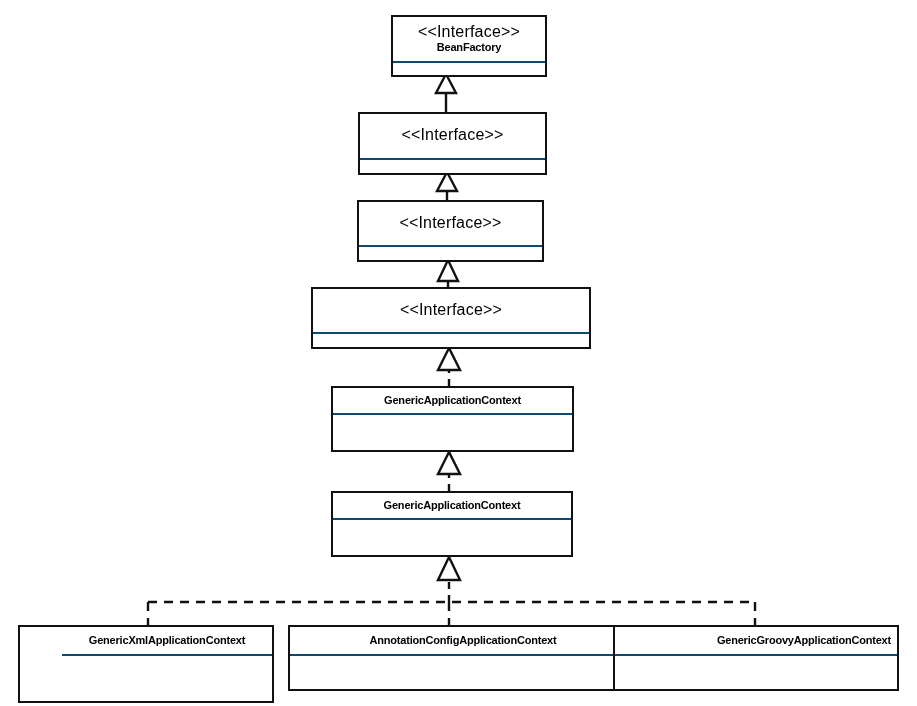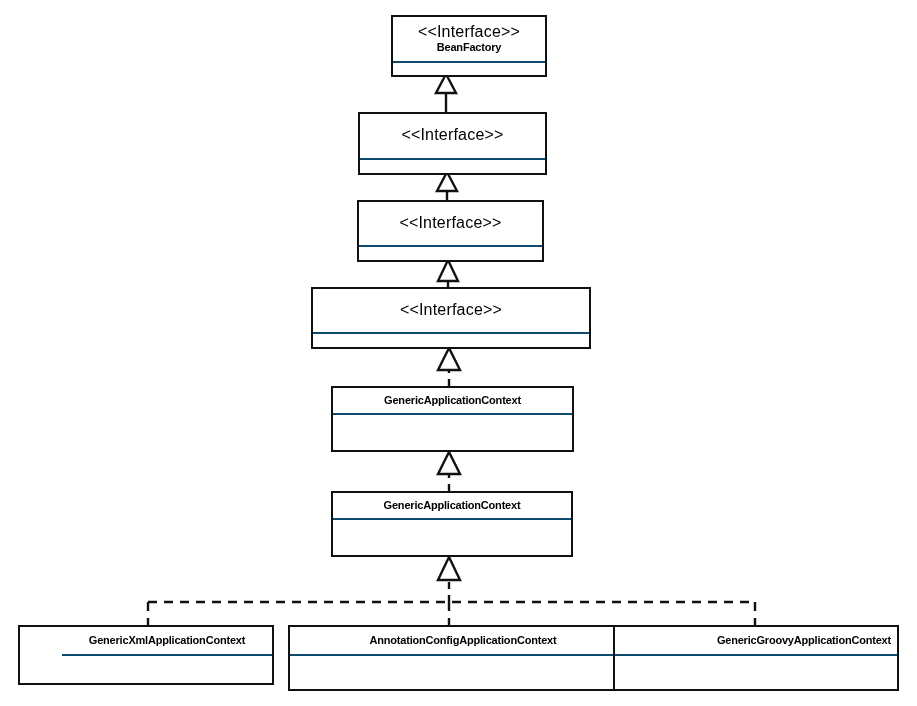--- a/index.html
+++ b/index.html
@@ -142,21 +142,21 @@
     <div class="uml-body"></div>
   </div>
 
   <div class="uml-class" style="left:331px; top:491px; width:242px; height:66px;">
     <div class="uml-header" style="height:27px;">
       <span class="uml-name">GenericApplicationContext</span>
     </div>
     <div class="uml-body"></div>
   </div>
 
-  <div class="uml-class" style="left:18px; top:625px; width:256px; height:60px;padding-left:42px;">
+  <div class="uml-class" style="left:18px; top:625px; width:256px; height:78px;padding-left:42px;">
     <div class="uml-header" style="height:29px;">
       <span class="uml-name">GenericXmlApplicationContext</span>
     </div>
     <div class="uml-body"></div>
   </div>
 
   <div class="uml-class" style="left:288px; top:625px; width:350px; height:66px;">
     <div class="uml-header" style="height:29px;">
       <span class="uml-name">AnnotationConfigApplicationContext</span>
     </div>

